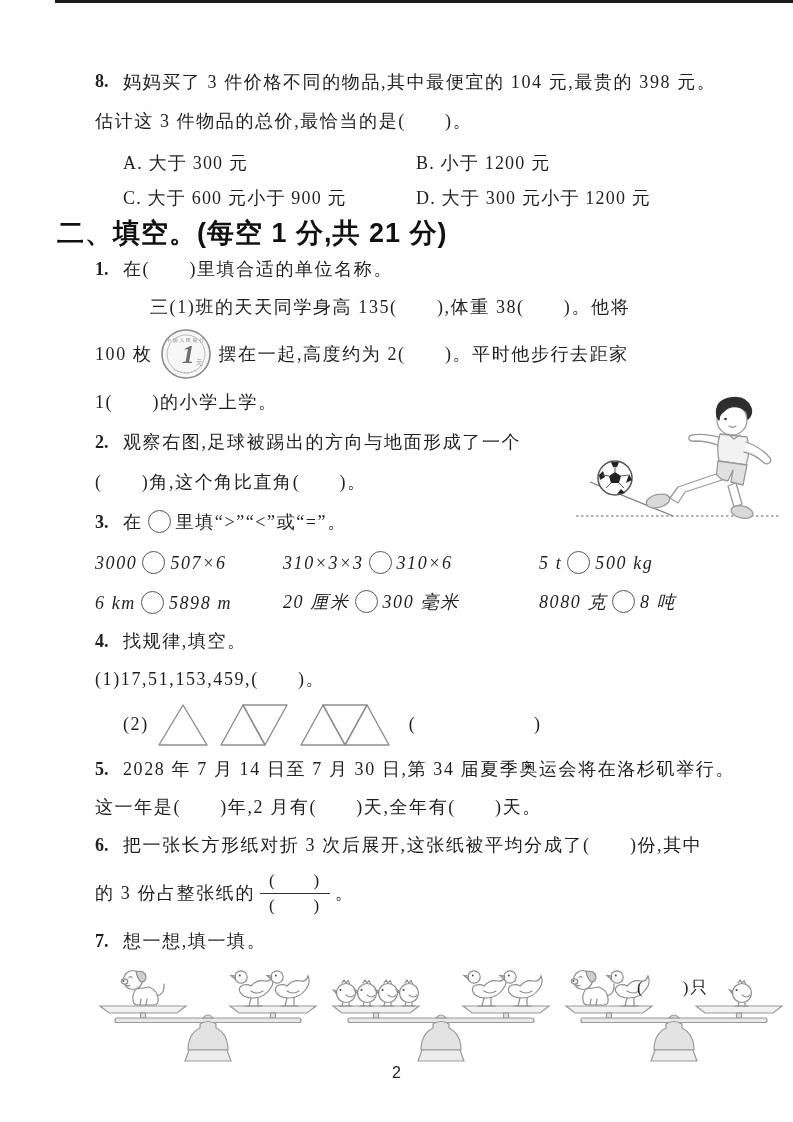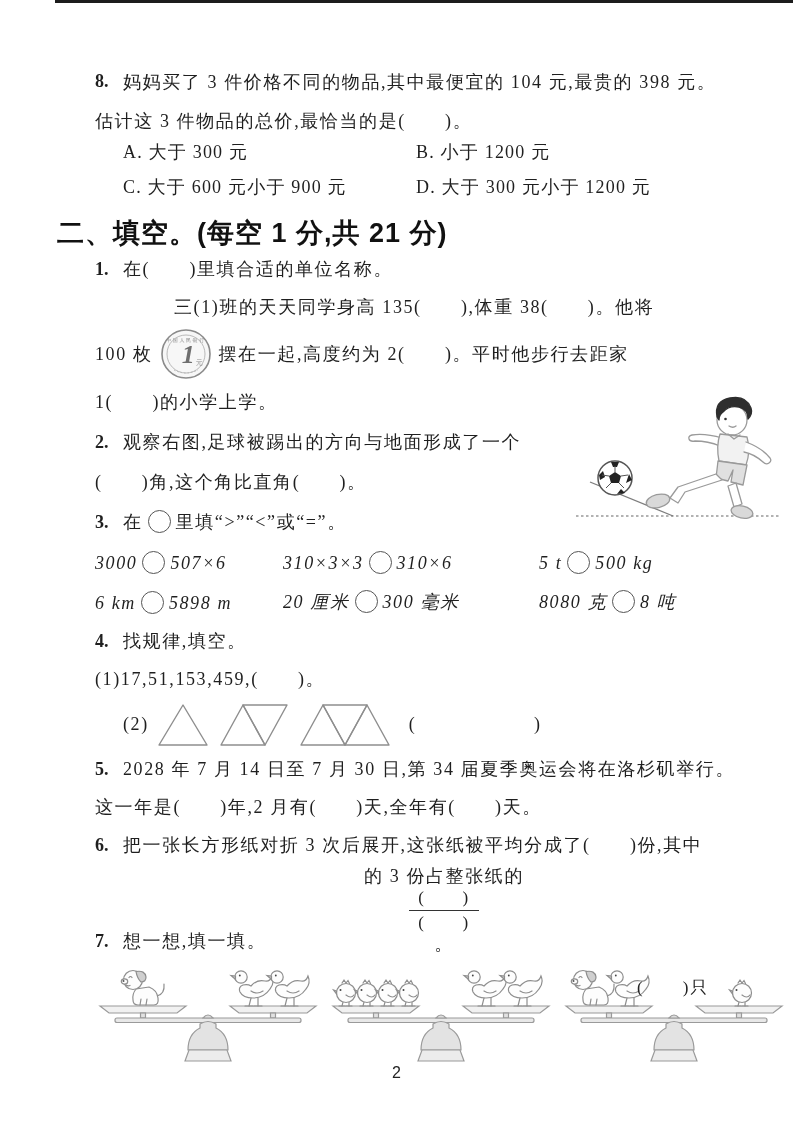--- a/index.html
+++ b/index.html
@@ -9,40 +9,40 @@
     font-family:"Liberation Serif","DejaVu Serif",serif;
   }
   .topline{position:absolute;top:0;left:55px;right:0;height:3px;background:#1c1c1c;}
   .content{position:absolute;top:62px;left:0;width:793px;}
 
   .line{display:flex;align-items:center;padding-left:95px;font-size:18px;letter-spacing:1.6px;}
   .cont{}
   .qnum{font-weight:bold;width:28px;flex:none;letter-spacing:0;}
   .h39{height:39px;} .h38{height:38px;} .h40{height:40px;}
 
-  .optrow{display:flex;align-items:flex-start;padding-left:123px;height:35px;font-size:18px;letter-spacing:1.2px;}
+  .optrow{display:flex;align-items:flex-end;padding-left:123px;height:35px;font-size:18px;letter-spacing:1.2px;}
   .optcell1{width:293px;}
 
   .sect{display:flex;align-items:center;height:34px;margin-top:6px;padding-left:57px;
         font-family:"Liberation Sans","DejaVu Sans",sans-serif;font-weight:bold;
         font-size:27px;letter-spacing:1px;color:#111;}
 
-  .indent2{padding-left:150px;margin-left:24px;}
+  .indent2{padding-left:150px;}
   .coinrow{height:56px;}
   .coin{margin:0 7px;flex:none;}
 
   .cmpcircle{display:inline-block;width:21px;height:21px;border:1.3px solid #555;
              border-radius:50%;vertical-align:-5px;margin:0 5px;background:#fff;}
   .c1{width:188px;} .c2{width:245px;} .c3{flex:1;margin-left:11px;}
   .q3item{white-space:nowrap;font-style:italic;}
 
   .triwrap{display:flex;align-items:center;padding-left:123px;height:52px;font-size:18px;letter-spacing:1.6px;}
   .trisvg{margin:0 14px 0 6px;}
 
-  .fracrow{height:58px;flex-direction:column;}
+  .fracrow{height:58px;}
   .frac{display:inline-flex;flex-direction:column;align-items:center;vertical-align:middle;
         margin:0 5px;font-size:17px;line-height:1.15;}
   .fnum{border-bottom:1.6px solid #333;padding:0 9px 2px;}
   .fden{padding:2px 9px 0;}
 
   .scalesrow{display:flex;align-items:flex-end;padding-left:95px;padding-right:6px;height:100px;margin-top:2px;}
   .scalewrap{position:relative;width:225px;height:100px;flex:none;margin-right:8px;}
   .scale-blank{position:absolute;left:76px;top:14px;font-size:17px;letter-spacing:2px;color:#222;white-space:nowrap;}
 
   .soccer{position:absolute;left:570px;top:386px;}

